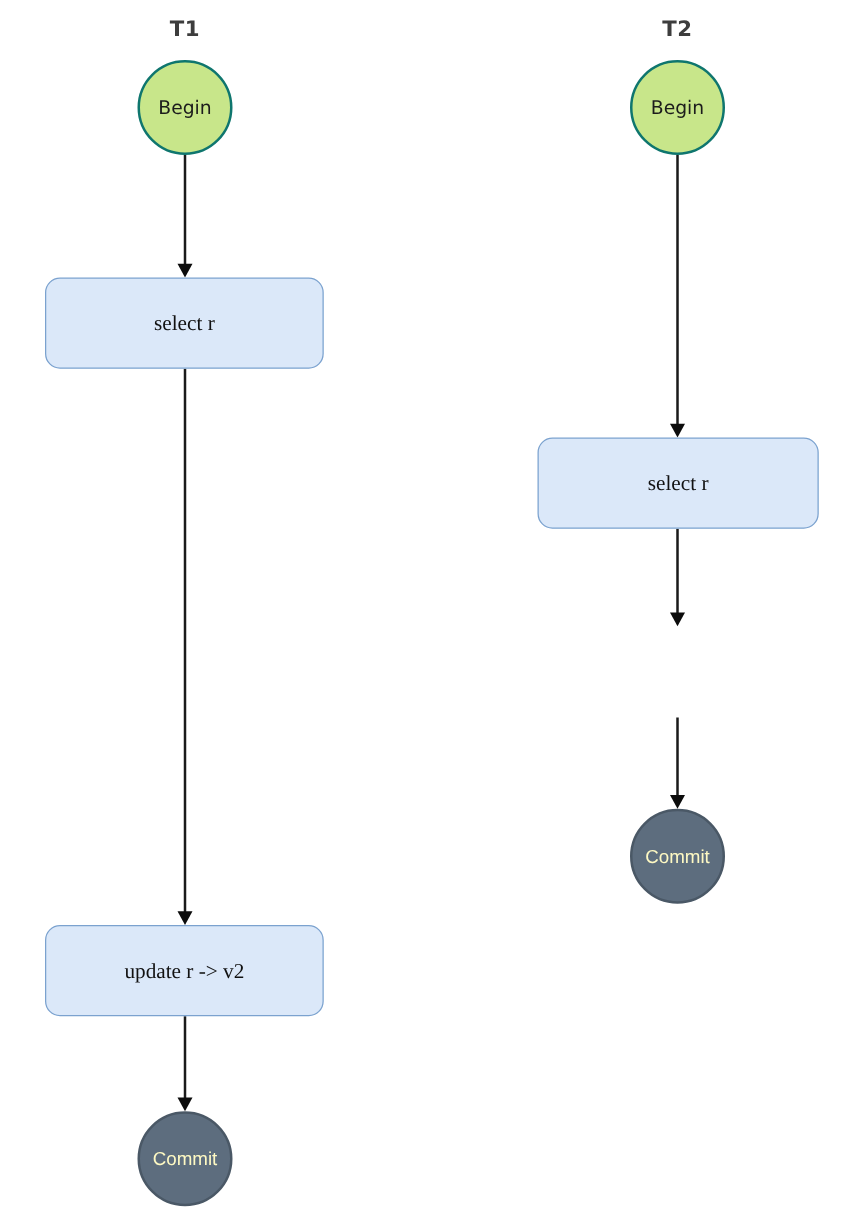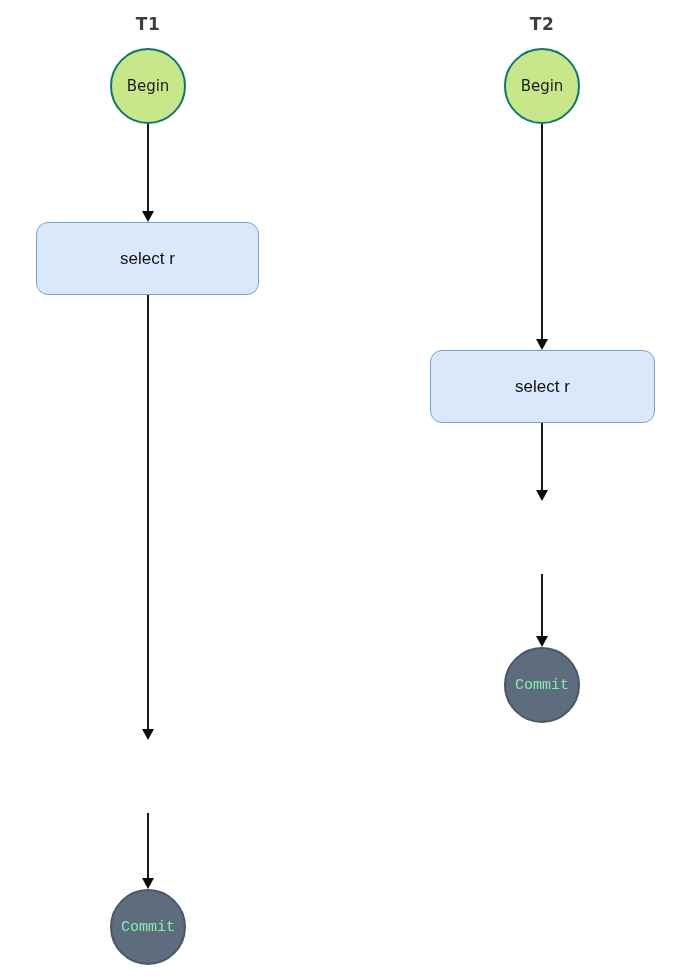--- a/index.html
+++ b/index.html
@@ -58,38 +58,38 @@
   
   .node-circle-end {
     position: absolute;
     border-radius: 50%;
     background: #5d6d7e;
     border: 2px solid #4a5866;
     box-sizing: border-box;
     display: flex;
     align-items: center;
     justify-content: center;
-    color: #86efac;
+    color: #fef9c3;
     font-size: 15px;
-    font-family: Liberation Mono, monospace;
+    font-family: Liberation Sans, sans-serif;
   }
 
   
   .node-box {
     position: absolute;
     box-sizing: border-box;
     background: #dbe8f9;
     border: 1.6px solid #7ba2cf;
     border-radius: 12px;
     display: flex;
     align-items: center;
     justify-content: center;
     color: #111111;
     font-size: 17px;
-    font-family: Liberation Sans, sans-serif;
+    font-family: Liberation Serif, serif;
     white-space: nowrap;
   }
 
   
   .connector {
     position: absolute;
   }
   .connector-line {
     position: absolute;
     left: 0;
@@ -124,20 +124,23 @@
       <div class="connector" style="left: 147px; top: 813px; height: 76px; width: 2px;">
         <div class="connector-line" style="height: 67px;"></div>
         <div class="connector-head" style="top: 65px;"></div>
       </div>
       <div class="node-circle-start" style="left: 110px; top: 48px; width: 76px; height: 76px;">
         <span>Begin</span>
       </div>
       <div class="node-box" style="left: 36px; top: 222px; width: 223px; height: 73px;">
         <span>select r</span>
       </div>
+      <div class="node-box" style="left: 36px; top: 740px; width: 223px; height: 73px;">
+        <span>update r -&gt; v2</span>
+      </div>
       <div class="node-circle-end" style="left: 110px; top: 889px; width: 76px; height: 76px;">
         <span>Commit</span>
       </div>
     </div>
     <div class="lane" id="lane-t2" style="left: 0px; width: 553px;">
       <div class="lane-title" style="left: 482px; top: 14px; width: 120px;">T2</div>
       <div class="connector" style="left: 541px; top: 124px; height: 226px; width: 2px;">
         <div class="connector-line" style="height: 217px;"></div>
         <div class="connector-head" style="top: 215px;"></div>
       </div>

